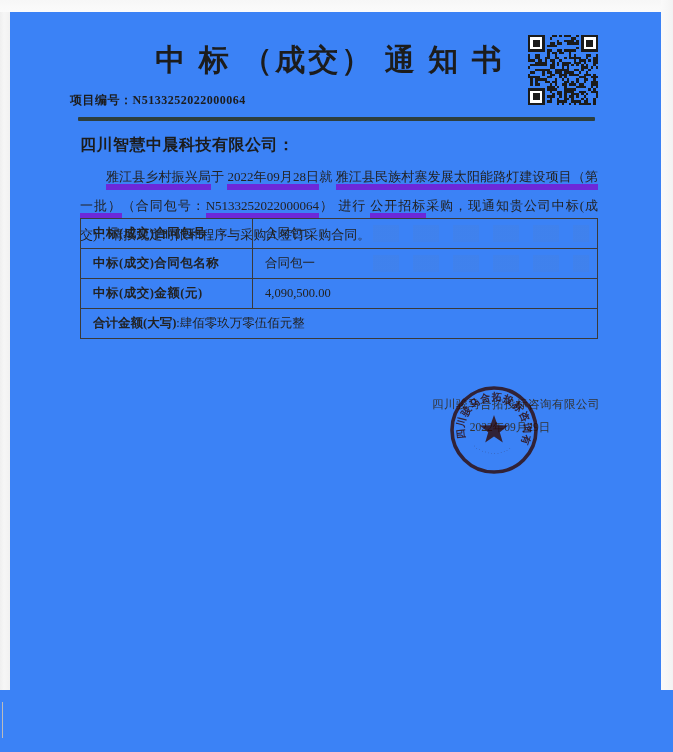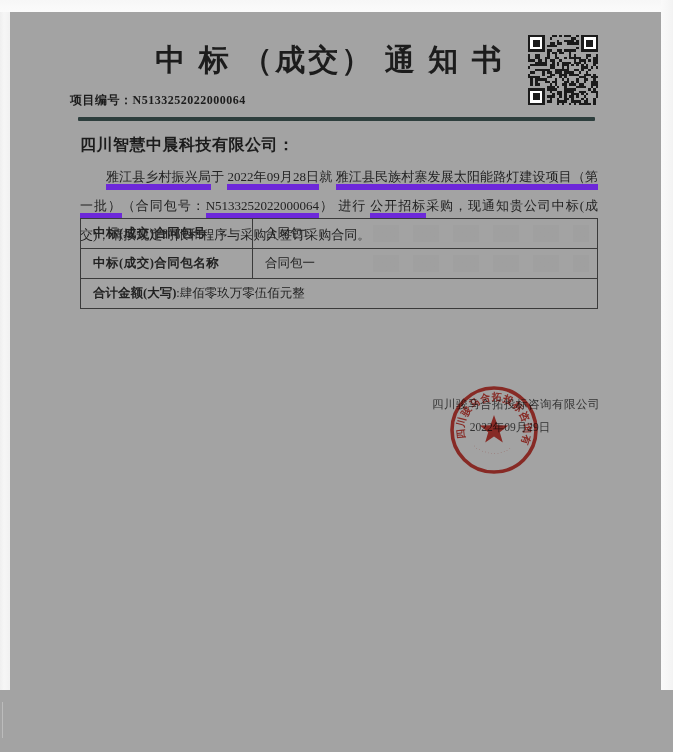--- a/index.html
+++ b/index.html
@@ -1,17 +1,17 @@
 <!DOCTYPE html>
 <html><head>
 <meta charset="utf-8">
 <style>
   html,body{margin:0;padding:0;}
   body{background:#ffffff;font-family:"Liberation Serif","DejaVu Serif",serif;}
-  .page{position:relative;width:673px;height:752px;background:#a3a3a3;overflow:hidden;
+  .page{position:relative;width:673px;height:752px;background:#3b82f6;overflow:hidden;
         color:#222;-webkit-font-smoothing:antialiased;}
   
   .gutter-left{position:absolute;left:0;top:0;width:10px;height:690px;
     background:linear-gradient(90deg,#efefef,#f6f6f6 40%,#f1f1f1);}
   .gutter-top{position:absolute;left:0;top:0;width:673px;height:12px;
     background:linear-gradient(180deg,#f7f7f7,#fbfbfb);}
   .gutter-right{position:absolute;right:0;top:0;width:12px;height:690px;
     background:linear-gradient(270deg,#f3f3f3,#fafafa);}
   .edge-tick{position:absolute;left:2px;top:702px;width:1px;height:36px;background:#bcbcbc;}
 
@@ -408,20 +408,24 @@
         <td class="lbl">中标(成交)合同包号</td>
         <td class="val"><span>合同包1</span>
             <i class="smudge"></i></td>
       </tr>
       <tr>
         <td class="lbl">中标(成交)合同包名称</td>
         <td class="val"><span>合同包一</span>
             <i class="smudge"></i></td>
       </tr>
       <tr>
+        <td class="lbl">中标(成交)金额(元)</td>
+        <td class="val"><span>4,090,500.00</span></td>
+      </tr>
+      <tr>
         <td colspan="2"><b>合计金额(大写)</b><span>:肆佰零玖万零伍佰元整</span></td>
       </tr>
     </tbody>
   </table>
 
   <div class="sig-agency">四川骏马合拓投标咨询有限公司</div>
   <div class="sig-date">2022年09月29日</div>
 
   <svg class="seal" viewBox="0 0 140 140">
     <circle cx="70" cy="70" r="42" fill="none" stroke="#cf3128" stroke-width="3.6"></circle>

